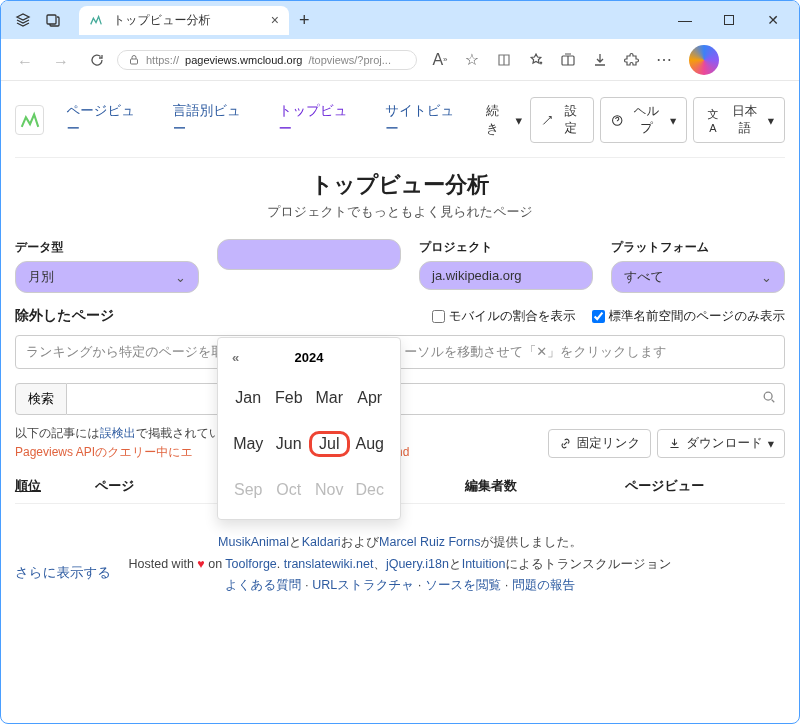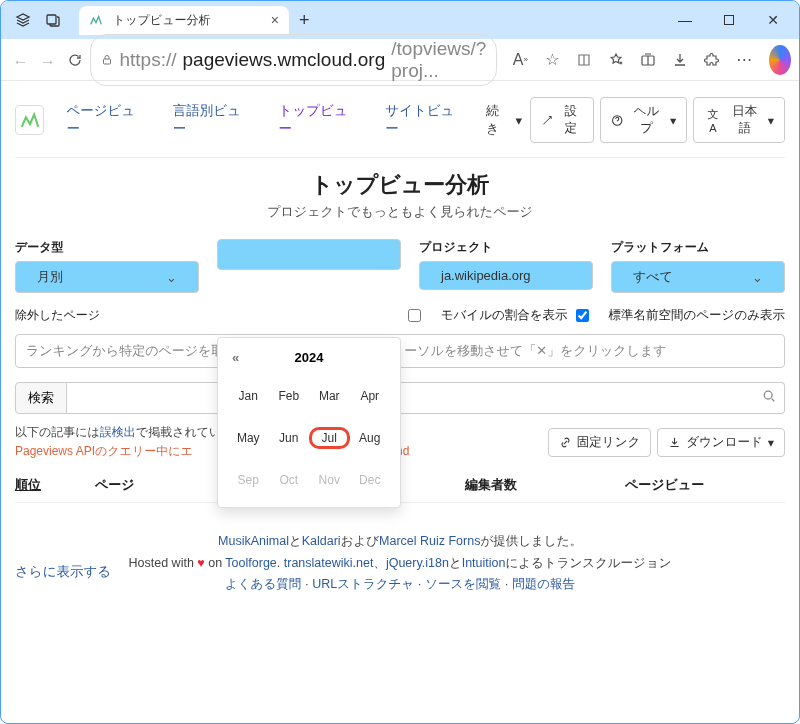--- a/index.html
+++ b/index.html
@@ -13,21 +13,21 @@
 .tab .favicon { width: 14px; height: 14px; }
 .tab .tab-close { margin-left: auto; color: #555; font-size: 14px; }
 .tab-add { margin-left: 10px; font-size: 18px; color: #333; }
 .win-controls { margin-left: auto; display: flex; }
 .win-controls > div { width: 44px; height: 30px; display: flex; align-items: center; justify-content: center; border-radius: 4px; color: #333; font-size: 14px; }
 
 
 .addrbar { height: 42px; display: flex; align-items: center; padding: 0 8px; background: #fff; border-bottom: 1px solid #e8e8e8; gap: 4px; }
 .addrbar .nav-icon { width: 32px; height: 32px; display: flex; align-items: center; justify-content: center; color: #555; border-radius: 4px; }
 .addrbar .nav-icon.disabled { color: #bbb; }
-.url-field { flex: 0 0 300px; display: flex; align-items: center; border: 1px solid #ddd; border-radius: 16px; padding: 3px 10px; font-size: 19px; color: #666; gap: 6px; }
+.url-field { flex: 0 0 300px; display: flex; align-items: center; border: 1px solid #ddd; border-radius: 16px; padding: 3px 10px; font-size: 11px; color: #666; gap: 6px; }
 .url-field .lock { color: #777; }
 .url-field .proto { color: #888; }
 .url-field .domain { color: #222; }
 .url-field .path { color: #888; }
 .addrbar .rt { display: flex; gap: 2px; align-items: center; margin-left: 4px; }
 .addrbar .rt .ic { width: 30px; height: 30px; display: flex; align-items: center; justify-content: center; color: #555; border-radius: 4px;}
 .copilot { width: 30px; height: 30px; border-radius: 50%; background: conic-gradient(#3b82f6,#8b5cf6,#ec4899,#f59e0b,#3b82f6); margin-left: 6px; }
 
 
 .page { padding: 10px 14px; position: relative; }
@@ -40,26 +40,26 @@
 .btn { border: 1px solid #ccc; background: #fff; border-radius: 4px; padding: 5px 10px; font-size: 12.5px; display: inline-flex; align-items: center; gap: 5px; cursor: pointer; color: #333; }
 .btn svg { width: 13px; height: 13px; }
 
 .heading { text-align: center; padding: 12px 0 4px; }
 .heading h1 { font-size: 22px; font-weight: bold; color: #222; }
 .heading .sub { font-size: 13px; color: #555; margin-top: 3px; }
 
 .filters { display: flex; gap: 18px; padding: 14px 0 4px; }
 .fcol { flex: 1; }
 .fcol label { font-size: 12px; font-weight: bold; color: #222; display: block; margin-bottom: 5px; }
-.select, .tinput { width: 100%; border: 1px solid #ccc; border-radius: 4px; padding: 6px 21px; font-size: 13px; color: #333; background: #7dd3fc; display: flex; align-items: center; }
+.select, .tinput { width: 100%; border: 1px solid #ccc; border-radius: 12px; padding: 6px 12px; font-size: 13px; color: #333; background: #c4b5fd; display: flex; align-items: center; }
 .select .caret { margin-left: auto; color: #555; }
 
 .row2 { display: flex; align-items: center; padding: 10px 0 6px; gap: 4px; }
-.row2 .excl-label { font-size: 12px; font-weight: normal; color: #222; flex: 0 0 200px; }
-.chk { display: inline-flex; align-items: center; gap: 20px; font-size: 12.5px; color: #222; margin-left: 4px; white-space: nowrap; }
+.row2 .excl-label { font-size: 14px; font-weight: bold; color: #222; flex: 0 0 200px; }
+.chk { display: inline-flex; align-items: center; gap: 4px; font-size: 12.5px; color: #222; margin-left: 12px; white-space: nowrap; }
 .chk input { width: 13px; height: 13px; }
 
 .excl-input { width: 100%; border: 1px solid #ccc; border-radius: 4px; padding: 7px 10px; font-size: 13px; color: #888; margin-top: 4px; }
 
 .searchrow { display: flex; margin-top: 14px; }
 .searchrow .sbtn { border: 1px solid #ccc; background: #f7f7f7; padding: 6px 12px; font-size: 13px; border-radius: 4px 0 0 4px; }
 .searchrow .sfield { flex: 1; border: 1px solid #ccc; border-left: none; border-radius: 0 4px 4px 0; padding: 6px 8px; font-size: 13px; display: flex; }
 .searchrow .sfield .sicon { margin-left: auto; color: #888; }
 
 .meta { display: flex; align-items: center; padding: 10px 0 4px; }
@@ -77,21 +77,21 @@
 .showmore { text-align: left; padding: 60px 0 20px; font-size: 13.5px; color: #2c5aa0; }
 
 .footer { position: absolute; bottom: 16px; left: 0; right: 0; text-align: center; font-size: 12.5px; color: #444; line-height: 1.7; }
 .footer a { color: #2c5aa0; }
 .heart { color: #e23; }
 
 
 .datepicker { position: absolute; top: 256px; left: 216px; width: 184px; background: #fff; border: 1px solid #ddd; border-radius: 4px; box-shadow: 0 6px 14px rgba(0,0,0,0.12); padding: 6px 4px 12px; z-index: 50; }
 .dp-head { display: flex; align-items: center; justify-content: center; padding: 6px 8px; font-size: 13px; font-weight: bold; position: relative; }
 .dp-head .prev { position: absolute; left: 10px; color: #777; }
-.dp-months { display: grid; grid-template-columns: repeat(4, 1fr); gap: 20px 0; padding: 14px 6px 4px; font-size: 12px; text-align: center; }
+.dp-months { display: grid; grid-template-columns: repeat(4, 1fr); gap: 20px 0; padding: 14px 6px 4px; font-size: 16px; text-align: center; }
 .dp-months .m { color: #333; padding: 4px 2px; border-radius: 6px; cursor: pointer; }
 .dp-months .m.sel { border: 3px solid #e43; border-radius: 10px; padding: 1px 0; }
 .dp-months .m.dis { color: #bbb; cursor: default; }
 
 svg { display: block; }
 </style>
 </head>
 <body>
 
 <div class="titlebar">

